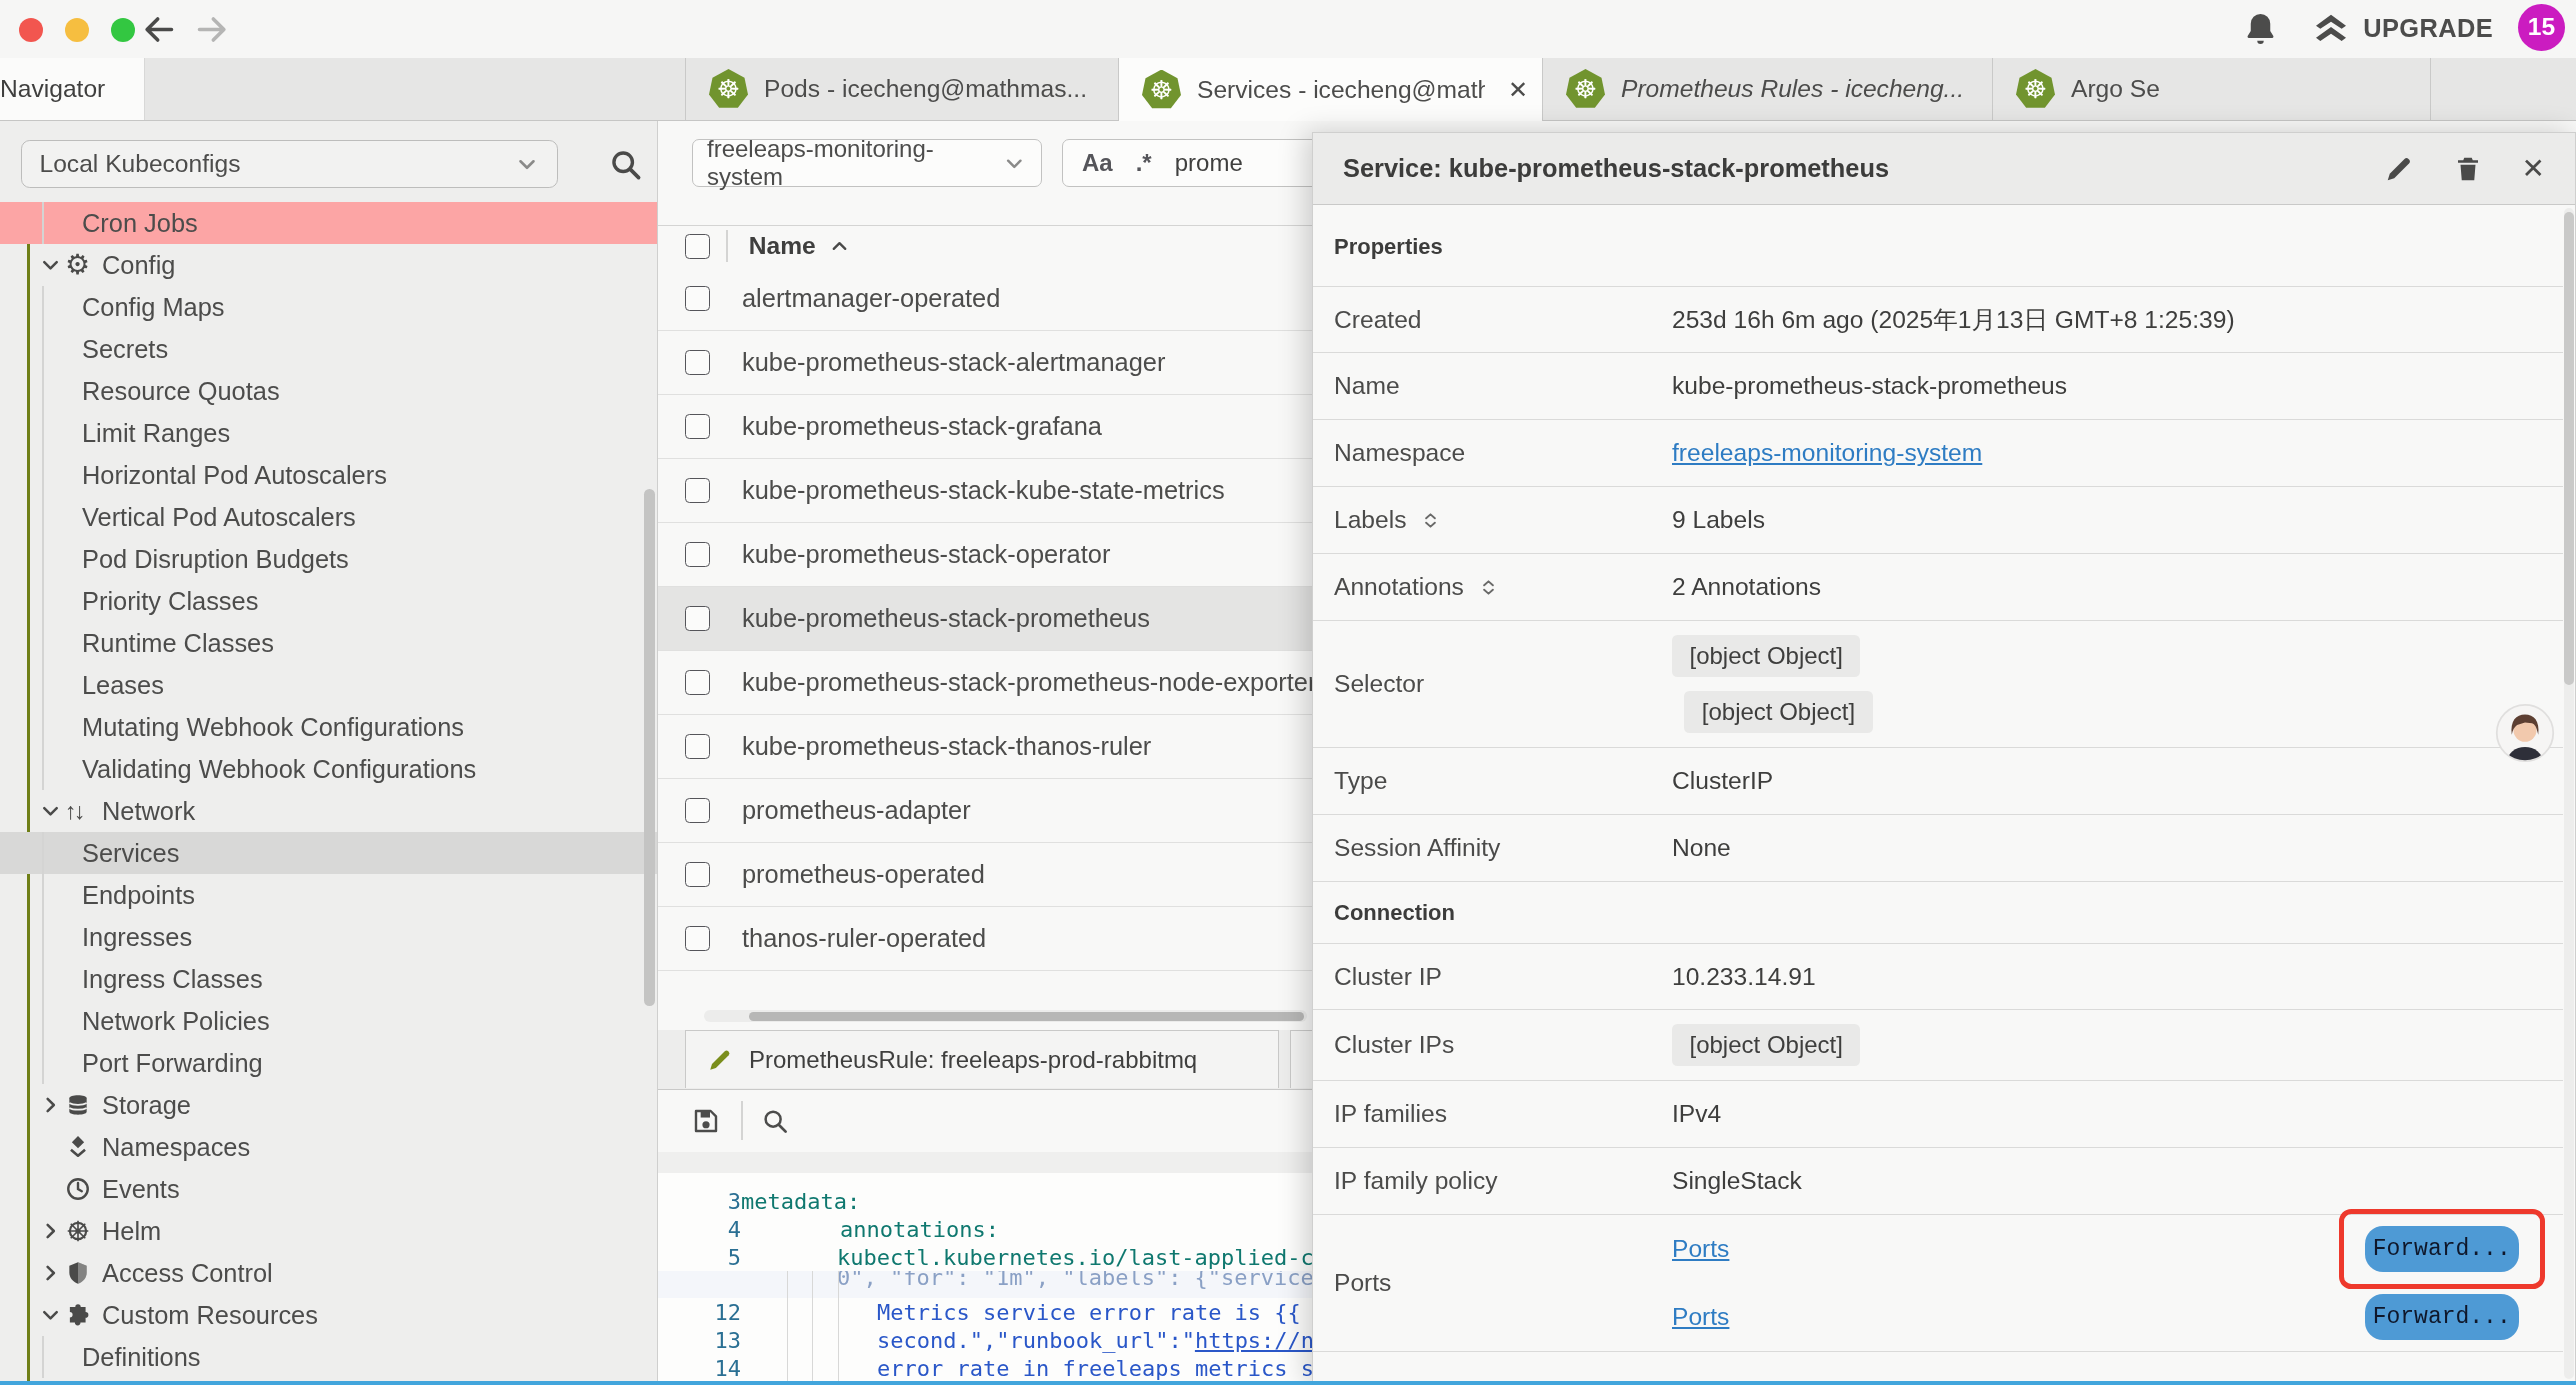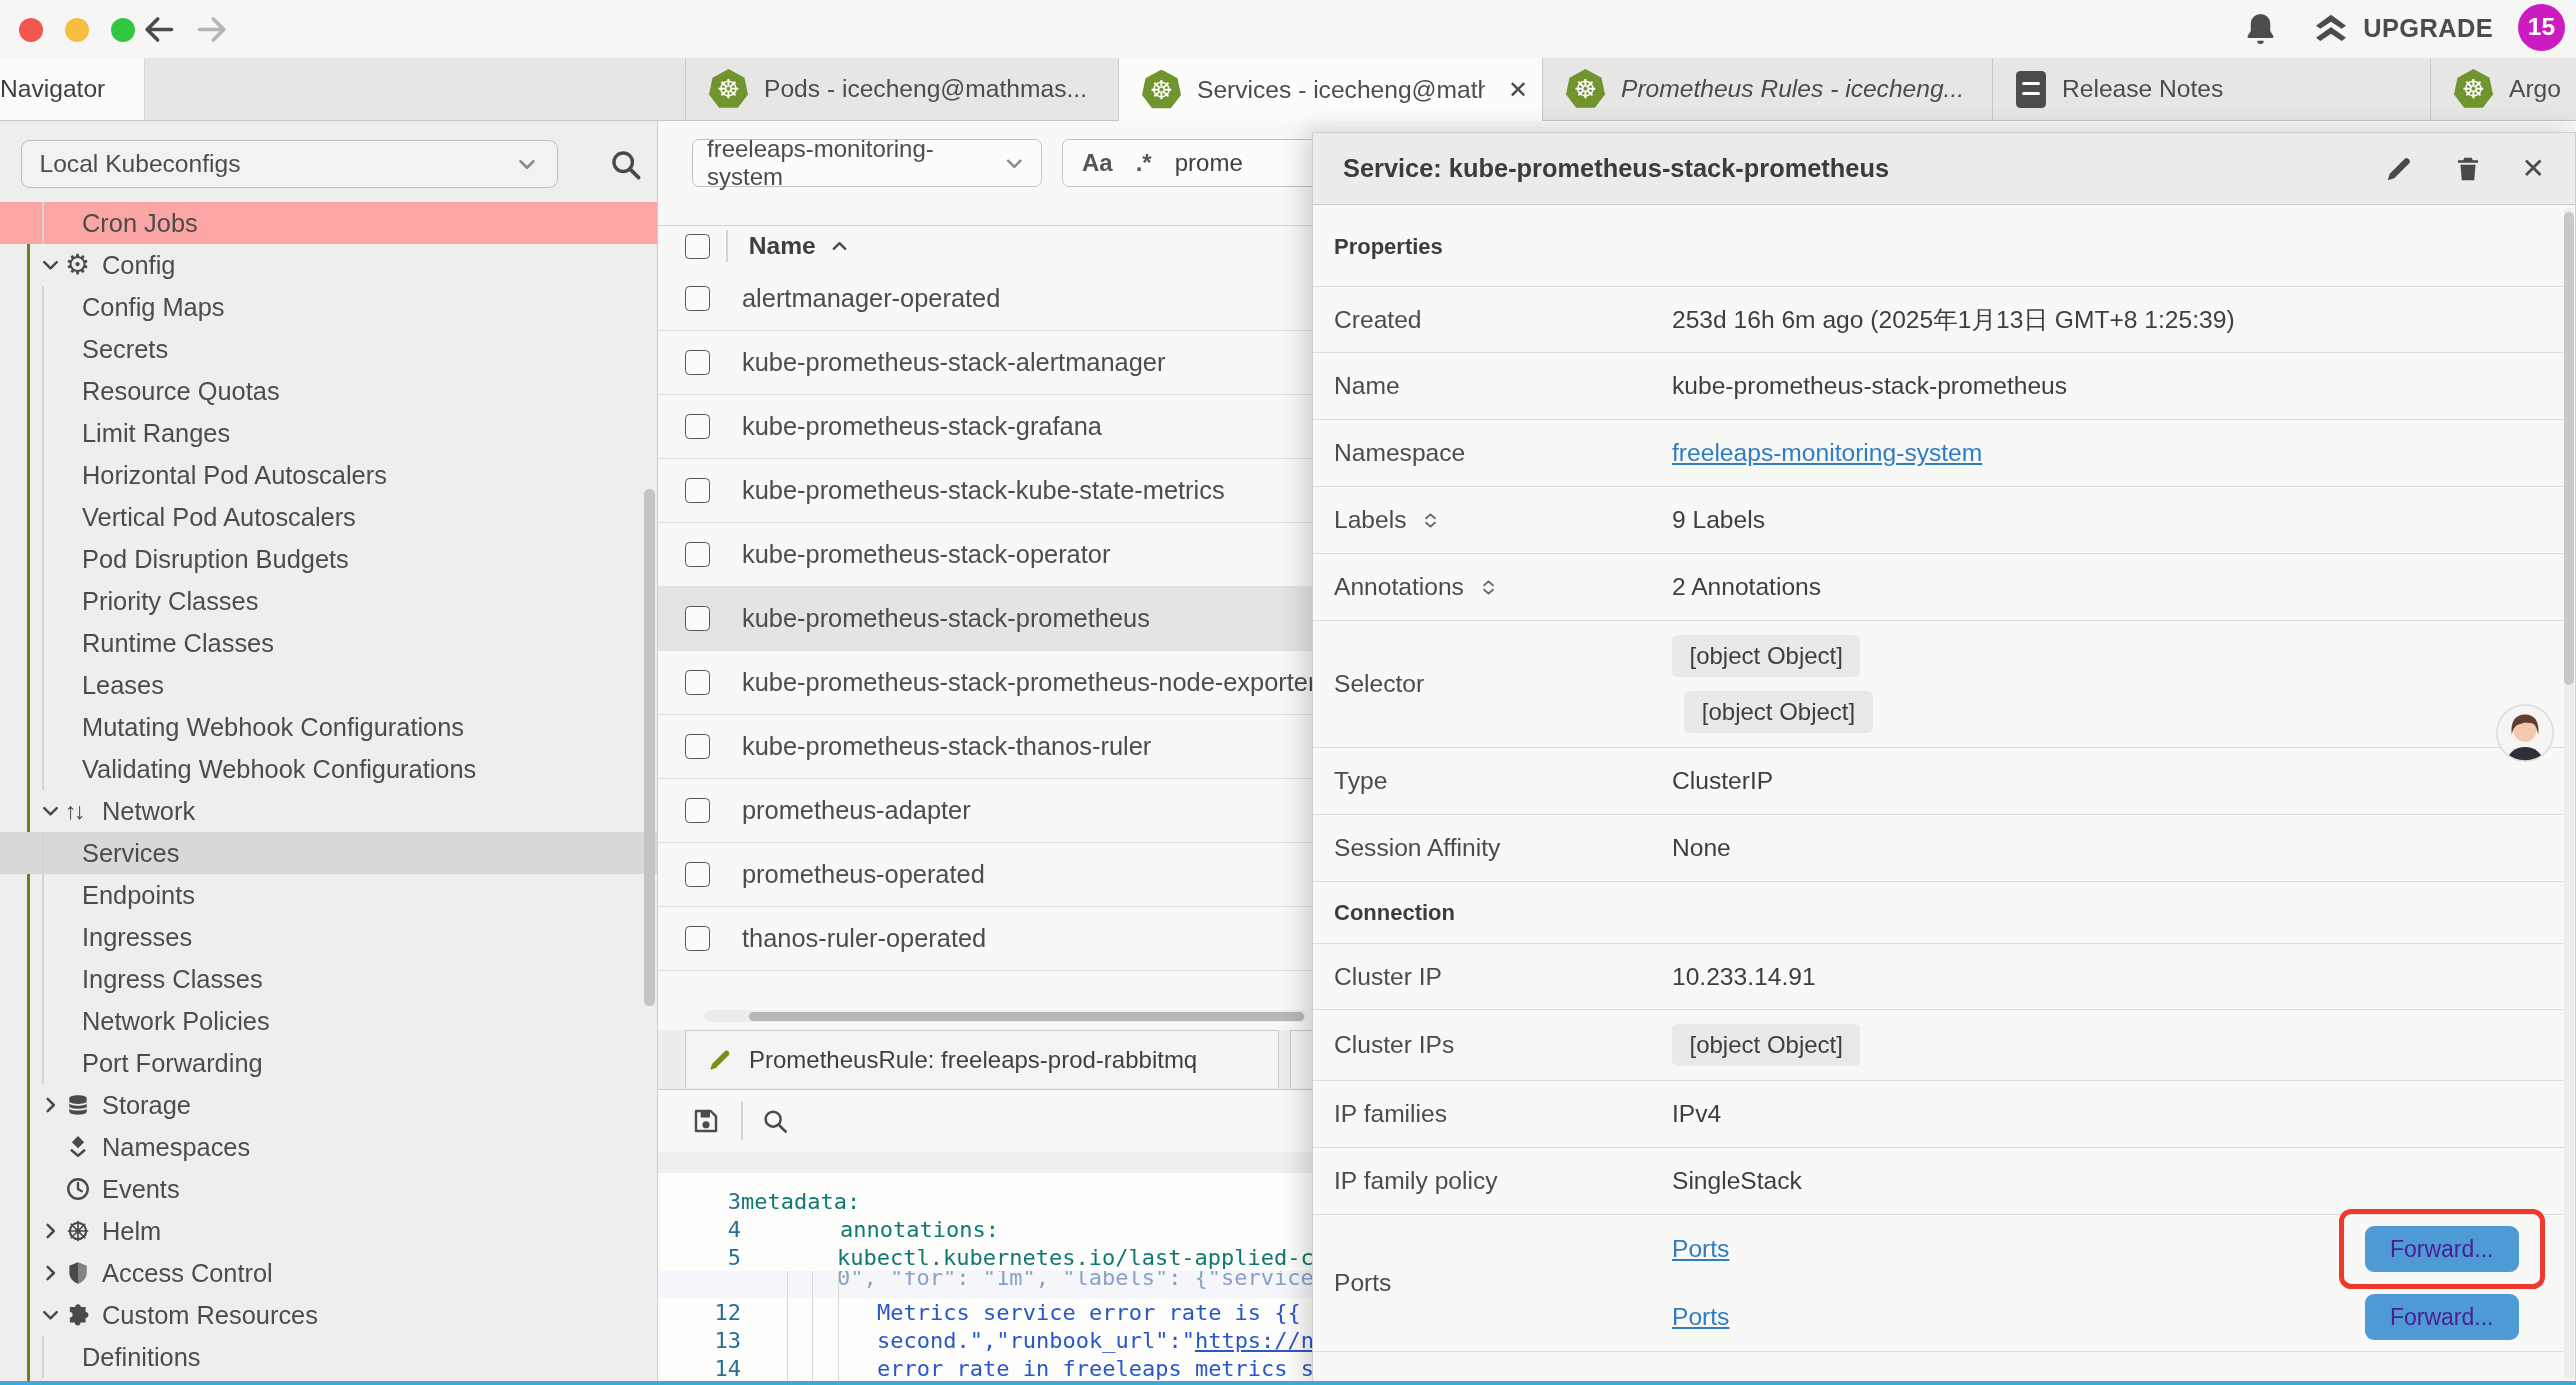--- a/index.html
+++ b/index.html
@@ -128,22 +128,22 @@
   .v-link{color:#2e7cc3;text-decoration:underline;cursor:pointer}
   .v-chips{display:flex;flex-direction:column;gap:14px;padding:14px 0;align-items:flex-start}
   .v-chips:empty{display:none}
   .chip{background:#e9e9e8;border-radius:5.3px;padding:7px 17.5px;font-size:24px;color:#3e3e3d;white-space:nowrap}
   .v-chips .chip:nth-child(2){margin-left:12.3px;max-width:772px;overflow:hidden}
   .v-ports{display:flex;flex-direction:column;width:100%}
   .v-ports:empty{display:none}
   .port-line{display:flex;align-items:center;justify-content:space-between;height:68px;padding-right:44px}
   .port-link{color:#2e7cc3;text-decoration:underline;cursor:pointer}
   .fwd-wrap{position:relative;display:inline-block}
-  .fwd{width:154px;height:46px;background:#4e9ad5;color:#4c1d95;border:none;border-radius:9px;font-size:23px;
-       font-family:Liberation Sans, sans-serif;cursor:pointer}
+  .fwd{width:154px;height:46px;background:#4e9ad5;color:#0f172a;border:none;border-radius:18px;font-size:23px;
+       font-family:Liberation Mono, monospace;cursor:pointer}
   .fwd-wrap.hl::after{content:"";position:absolute;inset:-16.7px -26px;border:5.3px solid #ee392c;border-radius:12.3px;pointer-events:none}
   .exp{display:none;color:#6a6a69}
   .exp.show{display:inline-flex}
   #d-scroll{position:absolute;right:0.9px;top:75px;bottom:5.3px;width:10.5px;background:#ededec;border-radius:5.3px}
   #d-scroll .thumb{position:absolute;left:0;top:3.5px;width:10.5px;height:473px;border-radius:5.3px;background:#c9c9c8}
   
   #avatar{position:absolute;left:2495px;top:703px;width:60px;height:60px;z-index:8;cursor:pointer}
   #bottom-line{position:absolute;left:0;bottom:0;width:100%;height:4.4px;background:#42a5dc;z-index:9}
 </style>
 </head>
@@ -202,30 +202,20 @@
     <span class="tab-ico" style="display:flex">
             <span class="kube-badge">
               <span class="kube-wheel">☸</span>
             </span>
           </span>
     <span class="tab-label">Prometheus Rules - icecheng...</span>
 
   </div>
         <div class="tab">
     <span class="tab-ico" style="display:flex">
-            <span class="doc-badge">
-              <i></i>
-              <i></i>
-            </span>
-          </span>
-    <span class="tab-label">Release Notes</span>
-
-  </div>
-        <div class="tab">
-    <span class="tab-ico" style="display:flex">
             <span class="kube-badge">
               <span class="kube-wheel">☸</span>
             </span>
           </span>
     <span class="tab-label">Argo Se</span>
 
   </div>
       </div>
   </div>
 

